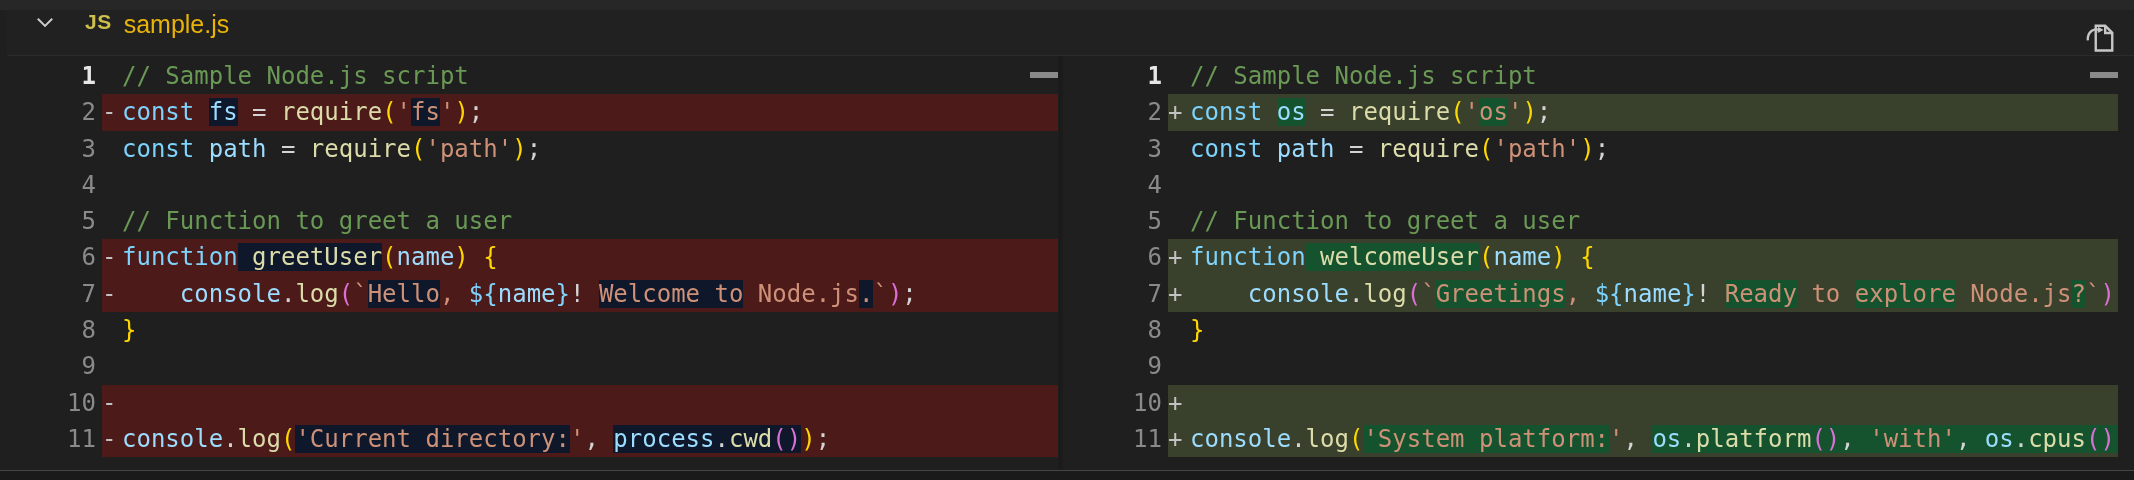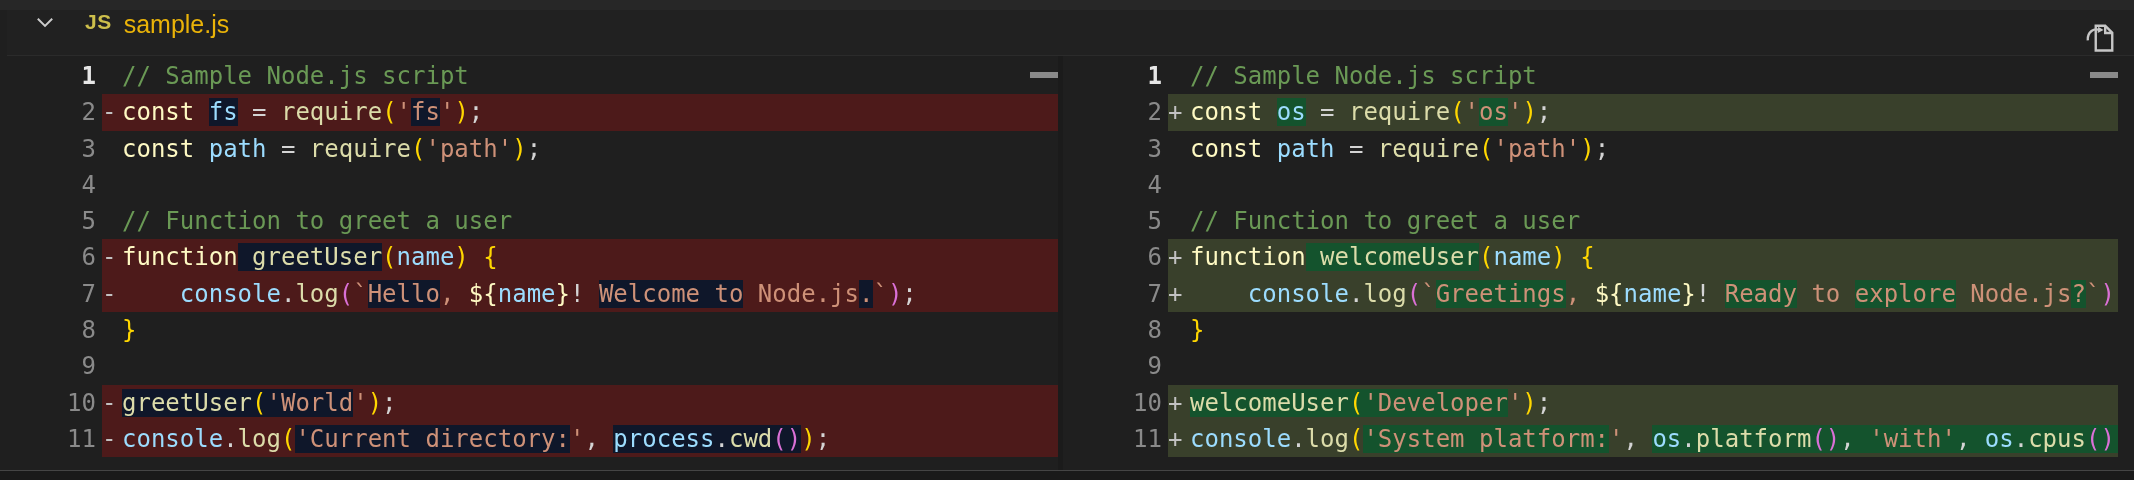--- a/index.html
+++ b/index.html
@@ -26,21 +26,21 @@
   .num.active{color:#e6e6e6;font-weight:bold;}
   .rest{flex:1;min-width:0;display:flex;overflow:hidden;}
   .pane-right .rest{margin-right:16px;}
   .sign{flex:none;width:12px;color:#c2c2c2;}
   .pane-right .sign{width:14px;}
   .code{flex:none;margin-left:8px;}
   .removed .rest{background:#4d1a1a;}
   .added .rest{background:#39402b;}
   .removed .hl{background:#0f172a;}
   .added .hl{background:#14532d;}
-  .tk-kw{color:#fef9c3}.tk-var{color:#9CDCFE}.tk-fn{color:#DCDCAA}.tk-str{color:#CE9178}
+  .tk-kw{color:#7dd3fc}.tk-var{color:#9CDCFE}.tk-fn{color:#DCDCAA}.tk-str{color:#CE9178}
   .tk-cmt{color:#6A9955}.tk-pl{color:#D4D4D4}.tk-b1{color:#FFD700}.tk-b2{color:#DA70D6}
   .hslider{position:absolute;top:16px;height:6px;width:28px;background:#8a8a8a;z-index:3;}
   .pane-left .hslider{right:0;}
   .pane-right .hslider{right:16px;}
   .bottom-strip{position:absolute;left:0;right:0;bottom:0;height:10px;background:#1a1a1a;
                 border-top:1px solid #454545;box-sizing:border-box;}
 </style>
 </head>
 <body>
 
@@ -72,38 +72,38 @@
       <div class="rows">
           <div class="row same"><span class="num active">1</span><span class="rest"><span class="sign"></span><span class="code"><span class="tk-cmt">// Sample Node.js script</span></span></span></div>
           <div class="row removed"><span class="num">2</span><span class="rest"><span class="sign">-</span><span class="code"><span class="tk-kw">const </span><span class="tk-var hl">fs</span><span class="tk-pl"> = </span><span class="tk-fn">require</span><span class="tk-b1">(</span><span class="tk-str">'</span><span class="tk-str hl">fs</span><span class="tk-str">'</span><span class="tk-b1">)</span><span class="tk-pl">;</span></span></span></div>
           <div class="row same"><span class="num">3</span><span class="rest"><span class="sign"></span><span class="code"><span class="tk-kw">const </span><span class="tk-var">path</span><span class="tk-pl"> = </span><span class="tk-fn">require</span><span class="tk-b1">(</span><span class="tk-str">'path'</span><span class="tk-b1">)</span><span class="tk-pl">;</span></span></span></div>
           <div class="row same"><span class="num">4</span><span class="rest"><span class="sign"></span><span class="code"></span></span></div>
           <div class="row same"><span class="num">5</span><span class="rest"><span class="sign"></span><span class="code"><span class="tk-cmt">// Function to greet a user</span></span></span></div>
           <div class="row removed"><span class="num">6</span><span class="rest"><span class="sign">-</span><span class="code"><span class="tk-kw">function</span><span class="tk-fn hl"> greetUser</span><span class="tk-b1">(</span><span class="tk-var">name</span><span class="tk-b1">)</span><span class="tk-pl"> </span><span class="tk-b1">{</span></span></span></div>
           <div class="row removed"><span class="num">7</span><span class="rest"><span class="sign">-</span><span class="code"><span class="tk-pl">    </span><span class="tk-var">console</span><span class="tk-pl">.</span><span class="tk-fn">log</span><span class="tk-b2">(</span><span class="tk-str">`</span><span class="tk-str hl">Hello</span><span class="tk-str">, </span><span class="tk-kw">${</span><span class="tk-var">name</span><span class="tk-kw">}</span><span class="tk-pl">!</span><span class="tk-str"> </span><span class="tk-str hl">Welcome to</span><span class="tk-str"> Node.js</span><span class="tk-str hl">.</span><span class="tk-str">`</span><span class="tk-b2">)</span><span class="tk-pl">;</span></span></span></div>
           <div class="row same"><span class="num">8</span><span class="rest"><span class="sign"></span><span class="code"><span class="tk-b1">}</span></span></span></div>
           <div class="row same"><span class="num">9</span><span class="rest"><span class="sign"></span><span class="code"></span></span></div>
-          <div class="row removed"><span class="num">10</span><span class="rest"><span class="sign">-</span><span class="code"><span class="tk-fn hl">greetUser</span><span class="tk-b1 hl">(</span><span class="tk-str hl">'World</span><span class="tk-str">'</span><span class="tk-b1">)</span><span class="tk-pl">;</span></span></span></div>
+          <div class="row removed"><span class="num">10</span><span class="rest"><span class="sign">-</span></span></div>
           <div class="row removed"><span class="num">11</span><span class="rest"><span class="sign">-</span><span class="code"><span class="tk-var">console</span><span class="tk-pl">.</span><span class="tk-fn">log</span><span class="tk-b1">(</span><span class="tk-str hl">'Current directory:</span><span class="tk-str">'</span><span class="tk-pl">, </span><span class="tk-var hl">process</span><span class="tk-pl hl">.</span><span class="tk-fn hl">cwd</span><span class="tk-b2 hl">()</span><span class="tk-b1">)</span><span class="tk-pl">;</span></span></span></div>
         </div>
       <div class="hslider"></div>
     </div>
     <div class="divider"></div>
     <div class="pane pane-right">
       <div class="rows">
           <div class="row same"><span class="num active">1</span><span class="rest"><span class="sign"></span><span class="code"><span class="tk-cmt">// Sample Node.js script</span></span></span></div>
           <div class="row added"><span class="num">2</span><span class="rest"><span class="sign">+</span><span class="code"><span class="tk-kw">const </span><span class="tk-var hl">os</span><span class="tk-pl"> = </span><span class="tk-fn">require</span><span class="tk-b1">(</span><span class="tk-str">'</span><span class="tk-str hl">os</span><span class="tk-str">'</span><span class="tk-b1">)</span><span class="tk-pl">;</span></span></span></div>
           <div class="row same"><span class="num">3</span><span class="rest"><span class="sign"></span><span class="code"><span class="tk-kw">const </span><span class="tk-var">path</span><span class="tk-pl"> = </span><span class="tk-fn">require</span><span class="tk-b1">(</span><span class="tk-str">'path'</span><span class="tk-b1">)</span><span class="tk-pl">;</span></span></span></div>
           <div class="row same"><span class="num">4</span><span class="rest"><span class="sign"></span><span class="code"></span></span></div>
           <div class="row same"><span class="num">5</span><span class="rest"><span class="sign"></span><span class="code"><span class="tk-cmt">// Function to greet a user</span></span></span></div>
           <div class="row added"><span class="num">6</span><span class="rest"><span class="sign">+</span><span class="code"><span class="tk-kw">function</span><span class="tk-fn hl"> welcomeUser</span><span class="tk-b1">(</span><span class="tk-var">name</span><span class="tk-b1">)</span><span class="tk-pl"> </span><span class="tk-b1">{</span></span></span></div>
           <div class="row added"><span class="num">7</span><span class="rest"><span class="sign">+</span><span class="code"><span class="tk-pl">    </span><span class="tk-var">console</span><span class="tk-pl">.</span><span class="tk-fn">log</span><span class="tk-b2">(</span><span class="tk-str">`</span><span class="tk-str hl">Greetings</span><span class="tk-str">, </span><span class="tk-kw">${</span><span class="tk-var">name</span><span class="tk-kw">}</span><span class="tk-pl">!</span><span class="tk-str"> </span><span class="tk-str hl">Ready</span><span class="tk-str"> to </span><span class="tk-str hl">explore</span><span class="tk-str"> Node.js</span><span class="tk-str hl">?</span><span class="tk-str">`</span><span class="tk-b2">)</span><span class="tk-pl">;</span></span></span></div>
           <div class="row same"><span class="num">8</span><span class="rest"><span class="sign"></span><span class="code"><span class="tk-b1">}</span></span></span></div>
           <div class="row same"><span class="num">9</span><span class="rest"><span class="sign"></span><span class="code"></span></span></div>
-          <div class="row added"><span class="num">10</span><span class="rest"><span class="sign">+</span><span class="code"><span class="tk-fn hl">welcomeUser</span><span class="tk-b1 hl">(</span><span class="tk-str hl">'Developer</span><span class="tk-str">'</span><span class="tk-b1">)</span><span class="tk-pl">;</span></span></span></div>
+          <div class="row added"><span class="num">10</span><span class="rest"><span class="sign">+</span></span></div>
           <div class="row added"><span class="num">11</span><span class="rest"><span class="sign">+</span><span class="code"><span class="tk-var">console</span><span class="tk-pl">.</span><span class="tk-fn">log</span><span class="tk-b1">(</span><span class="tk-str hl">'System platform:</span><span class="tk-str">'</span><span class="tk-pl">, </span><span class="tk-var hl">os</span><span class="tk-pl hl">.</span><span class="tk-fn hl">platform</span><span class="tk-b2 hl">()</span><span class="tk-pl hl">, </span><span class="tk-str hl">'with'</span><span class="tk-pl hl">, </span><span class="tk-var hl">os</span><span class="tk-pl hl">.</span><span class="tk-fn hl">cpus</span><span class="tk-b2 hl">()</span><span class="tk-pl hl">.</span></span></span></div>
         </div>
       <div class="hslider"></div>
     </div>
   </div>
 
   <div class="bottom-strip"></div>
 </div>
 
 </body></html>

